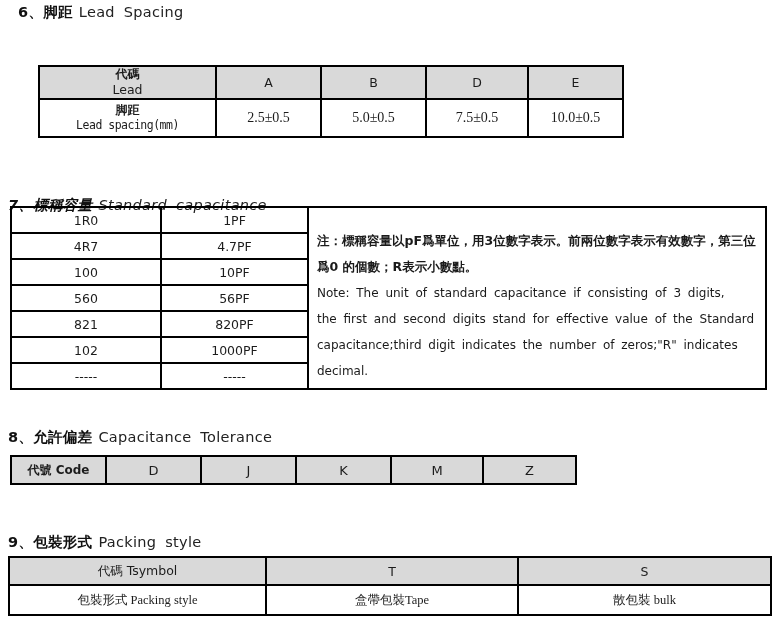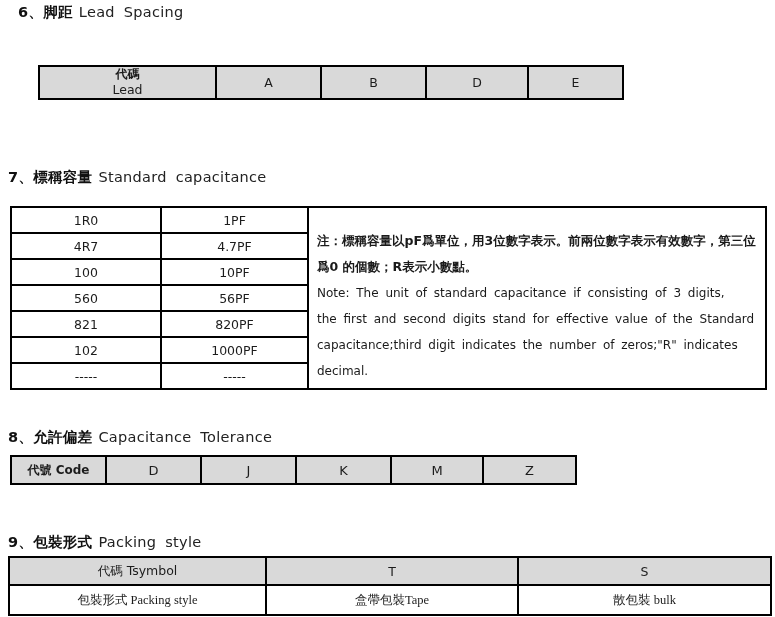--- a/index.html
+++ b/index.html
@@ -67,24 +67,34 @@
       <tr class="hrow">
     <th class="hdr two-line">
       <div class="cn">代碼</div>
       <div>Lead</div>
     </th>
     <th class="hdr">A</th>
     <th class="hdr">B</th>
     <th class="hdr">D</th>
     <th class="hdr">E</th>
   </tr>
+  <tr class="drow">
+    <td class="two-line">
+      <div class="cn">脚距</div>
+      <div class="mono">Lead  spacing(mm)</div>
+    </td>
+    <td class="val">2.5±0.5</td>
+    <td class="val">5.0±0.5</td>
+    <td class="val">7.5±0.5</td>
+    <td class="val">10.0±0.5</td>
+  </tr>
 </tbody>
   </table>
 
-<div class="sec-title" style="left:8px; top:168px;">
+<div class="sec-title" style="left:8px; top:196px;font-style:italic;">
   <span class="zh">7、標稱容量</span><span class="en">Standard  capacitance</span>
 </div>
 
 <table id="t7">
   <colgroup>
       <col style="width:150px">
       <col style="width:147px">
       <col style="width:458px">
     </colgroup>
   <tbody>

